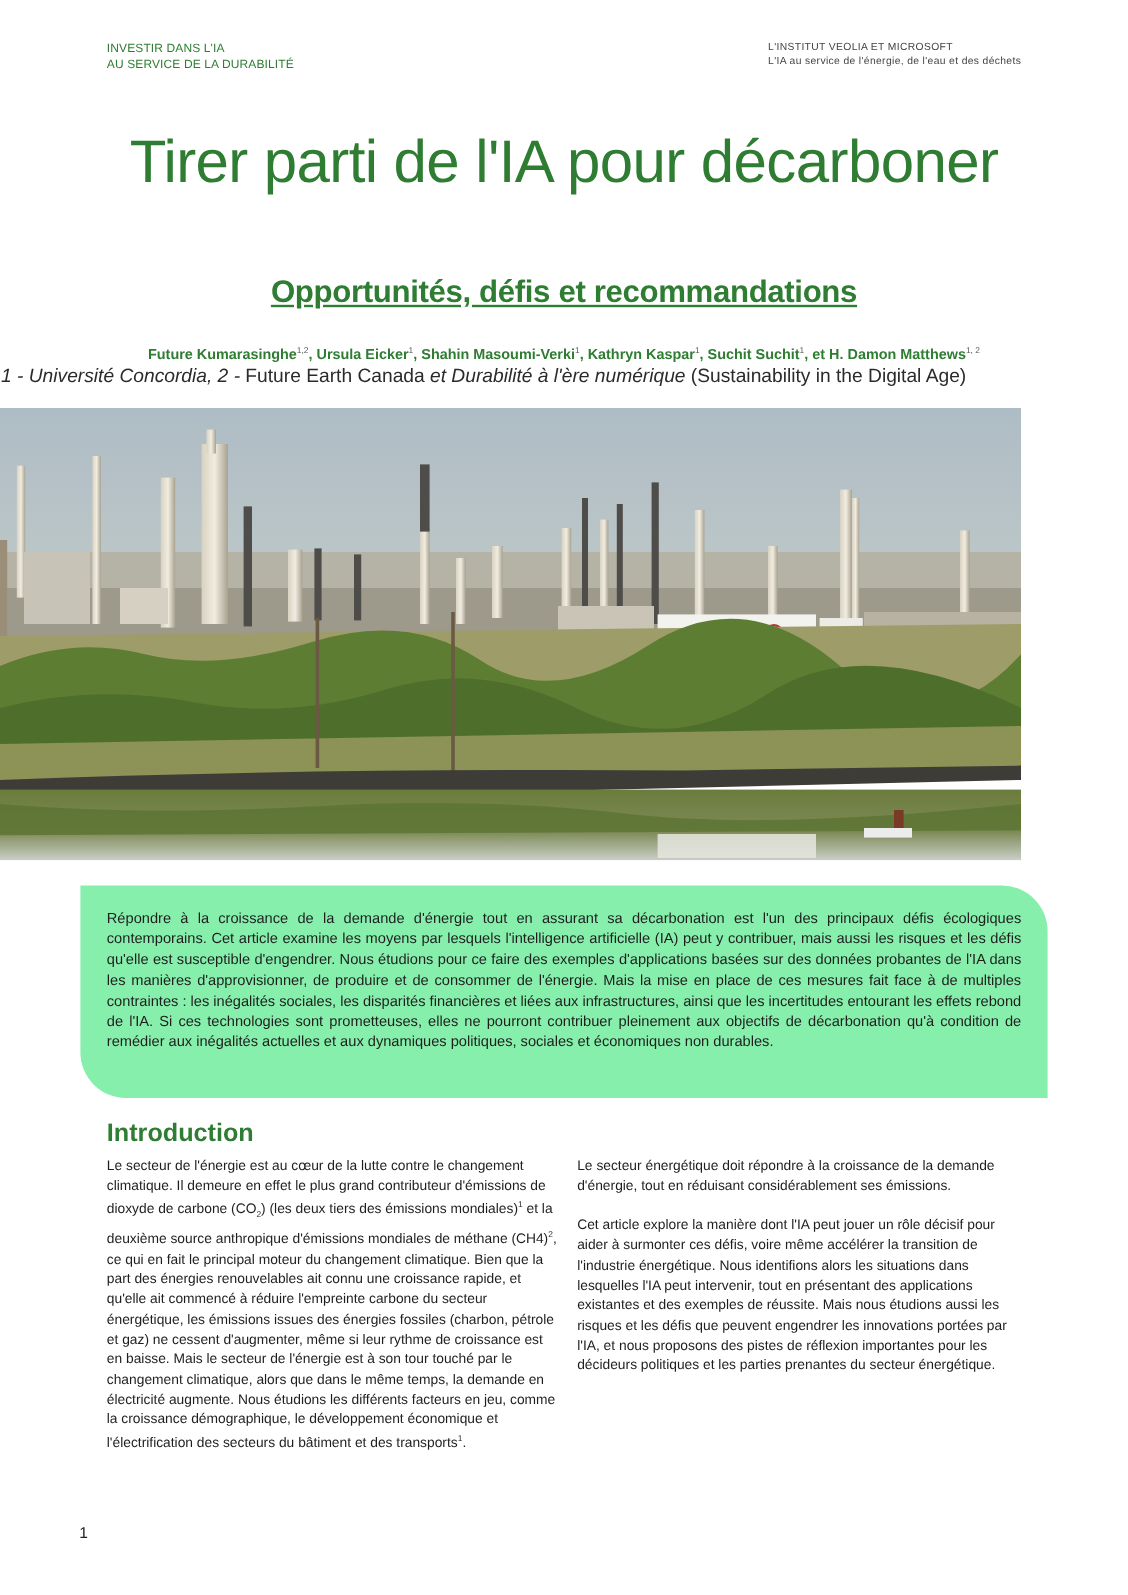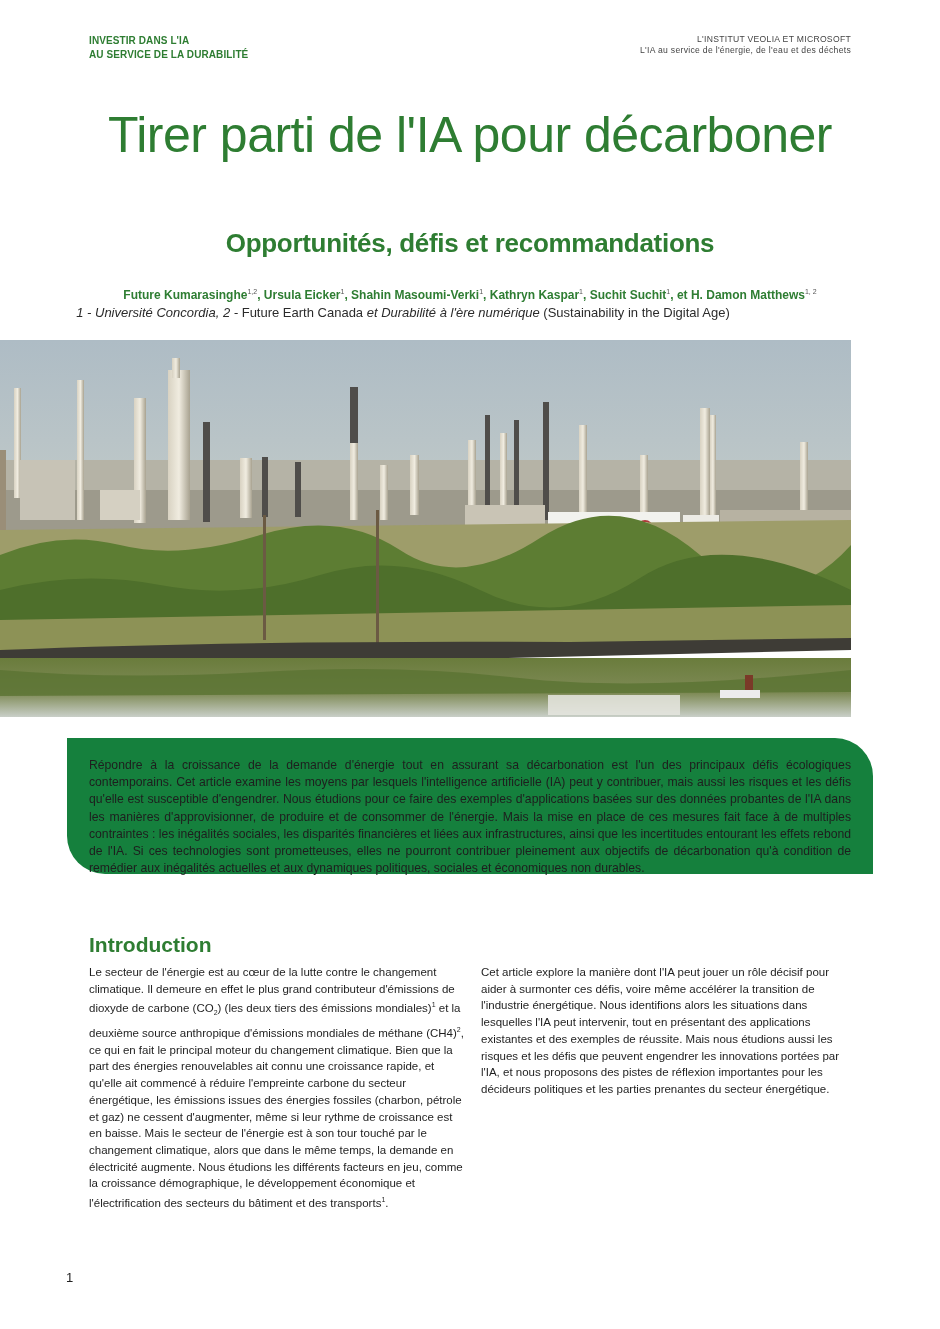--- a/index.html
+++ b/index.html
@@ -1,40 +1,40 @@
 <!DOCTYPE html>
 <html><head>
 <meta charset="utf-8">
 <style>
   html, body { margin: 0; padding: 0; background: #ffffff; }
   body { width: 940px; height: 1329px; position: relative; overflow: hidden;
          font-family: "Liberation Sans", "DejaVu Sans", sans-serif; color: #1a1a1a; }
 
-  .hdr-left { position: absolute; left: 89px; top: 34px; font-size: 10px; font-weight: bold;
+  .hdr-left { position: absolute; left: 89px; top: 34px; font-size: 10px; font-weight: normal;
               color: #2e7d32; letter-spacing: 0.1px; line-height: 13.5px; }
-  .hdr-right { position: absolute; right: 89px; top: 34px; text-align: right; font-size: 8.6px;
+  .hdr-right { position: absolute; right: 89px; top: 34px; font-size: 8.6px;
                color: #444; line-height: 11px; letter-spacing: 0.3px; }
 
   .title { position: absolute; left: 0; width: 940px; text-align: center; color: #2e7d32;
            font-weight: normal; font-size: 50px; line-height: 54px; top: 108px; letter-spacing: -0.5px; }
   .subtitle { position: absolute; left: 0; width: 940px; text-align: center; color: #2e7d32;
-              font-weight: bold; font-size: 26px; top: 228px; letter-spacing: -0.3px; }
+              font-weight: bold; font-size: 26px; top: 228px; letter-spacing: -0.3px; text-decoration: underline; }
 
   .authors { position: absolute; left: 0; width: 940px; text-align: center; top: 288px;
              font-size: 12px; font-weight: bold; color: #2e7d32; }
   .authors sup { font-size: 7px; font-weight: normal; color: #555; }
   .affil { position: absolute; left: 0; width: 806px; text-align: center; top: 305px;
-           font-size: 13px; color: #2b2b2b; }
+           font-size: 16px; color: #2b2b2b; }
   .affil i { font-style: italic; }
 
   .photo { position: absolute; left: 0; top: 340px; width: 851px; height: 377px; overflow: hidden; }
   .photo svg { display: block; }
 
-  .abstract { position: absolute; left: 67px; top: 738px; width: 806px; height: 136px;
-              background: #15803d; border-radius: 0 38px 0 38px; }
+  .abstract { position: absolute; left: 67px; top: 738px; width: 806px; height: 177px;
+              background: #86efac; border-radius: 0 38px 0 38px; }
   .abstract p { position: absolute; left: 22px; top: 19px; width: 762px; margin: 0;
                 font-size: 12.2px; line-height: 17.2px; text-align: justify; color: #1e1e1e; }
 
   .intro-h { position: absolute; left: 89px; top: 933px; font-size: 21px; font-weight: bold;
              color: #2e7d32; }
   .col { position: absolute; font-size: 11.5px; line-height: 16.7px; color: #1e1e1e; }
   .col p { margin: 0 0 16px 0; }
   .col-left { left: 89px; top: 964px; width: 378px; }
   .col-right { left: 481px; top: 964px; width: 375px; }
   .col sub, .col sup { font-size: 7px; }
@@ -153,16 +153,17 @@
   <p>Répondre à la croissance de la demande d'énergie tout en assurant sa décarbonation est l'un des principaux défis écologiques contemporains. Cet article examine les moyens par lesquels l'intelligence artificielle (IA) peut y contribuer, mais aussi les risques et les défis qu'elle est susceptible d'engendrer. Nous étudions pour ce faire des exemples d'applications basées sur des données probantes de l'IA dans les manières d'approvisionner, de produire et de consommer de l'énergie. Mais la mise en place de ces mesures fait face à de multiples contraintes : les inégalités sociales, les disparités financières et liées aux infrastructures, ainsi que les incertitudes entourant les effets rebond de l'IA. Si ces technologies sont prometteuses, elles ne pourront contribuer pleinement aux objectifs de décarbonation qu'à condition de remédier aux inégalités actuelles et aux dynamiques politiques, sociales et économiques non durables.</p>
 </div>
 
 <div class="intro-h">Introduction</div>
 
 <div class="col col-left">
   <p><span>Le secteur de l'énergie est au cœur de la lutte contre le changement climatique. Il demeure en effet le plus grand contributeur d'émissions de dioxyde de carbone (CO</span><sub>2</sub><span>) (les deux tiers des émissions mondiales)</span><sup>1</sup><span> et la deuxième source anthropique d'émissions mondiales de méthane (CH4)</span><sup>2</sup><span>, ce qui en fait le principal moteur du changement climatique. Bien que la part des énergies renouvelables ait connu une croissance rapide, et qu'elle ait commencé à réduire l'empreinte carbone du secteur énergétique, les émissions issues des énergies fossiles (charbon, pétrole et gaz) ne cessent d'augmenter, même si leur rythme de croissance est en baisse. Mais le secteur de l'énergie est à son tour touché par le changement climatique, alors que dans le même temps, la demande en électricité augmente. Nous étudions les différents facteurs en jeu, comme la croissance démographique, le développement économique et l'électrification des secteurs du bâtiment et des transports</span><sup>1</sup><span>.</span></p>
 </div>
 
 <div class="col col-right">
+  <p>Le secteur énergétique doit répondre à la croissance de la demande d'énergie, tout en réduisant considérablement ses émissions.</p>
   <p>Cet article explore la manière dont l'IA peut jouer un rôle décisif pour aider à surmonter ces défis, voire même accélérer la transition de l'industrie énergétique. Nous identifions alors les situations dans lesquelles l'IA peut intervenir, tout en présentant des applications existantes et des exemples de réussite. Mais nous étudions aussi les risques et les défis que peuvent engendrer les innovations portées par l'IA, et nous proposons des pistes de réflexion importantes pour les décideurs politiques et les parties prenantes du secteur énergétique.</p>
 </div>
 
 <div class="page-num">1</div>
 
 </body></html>

